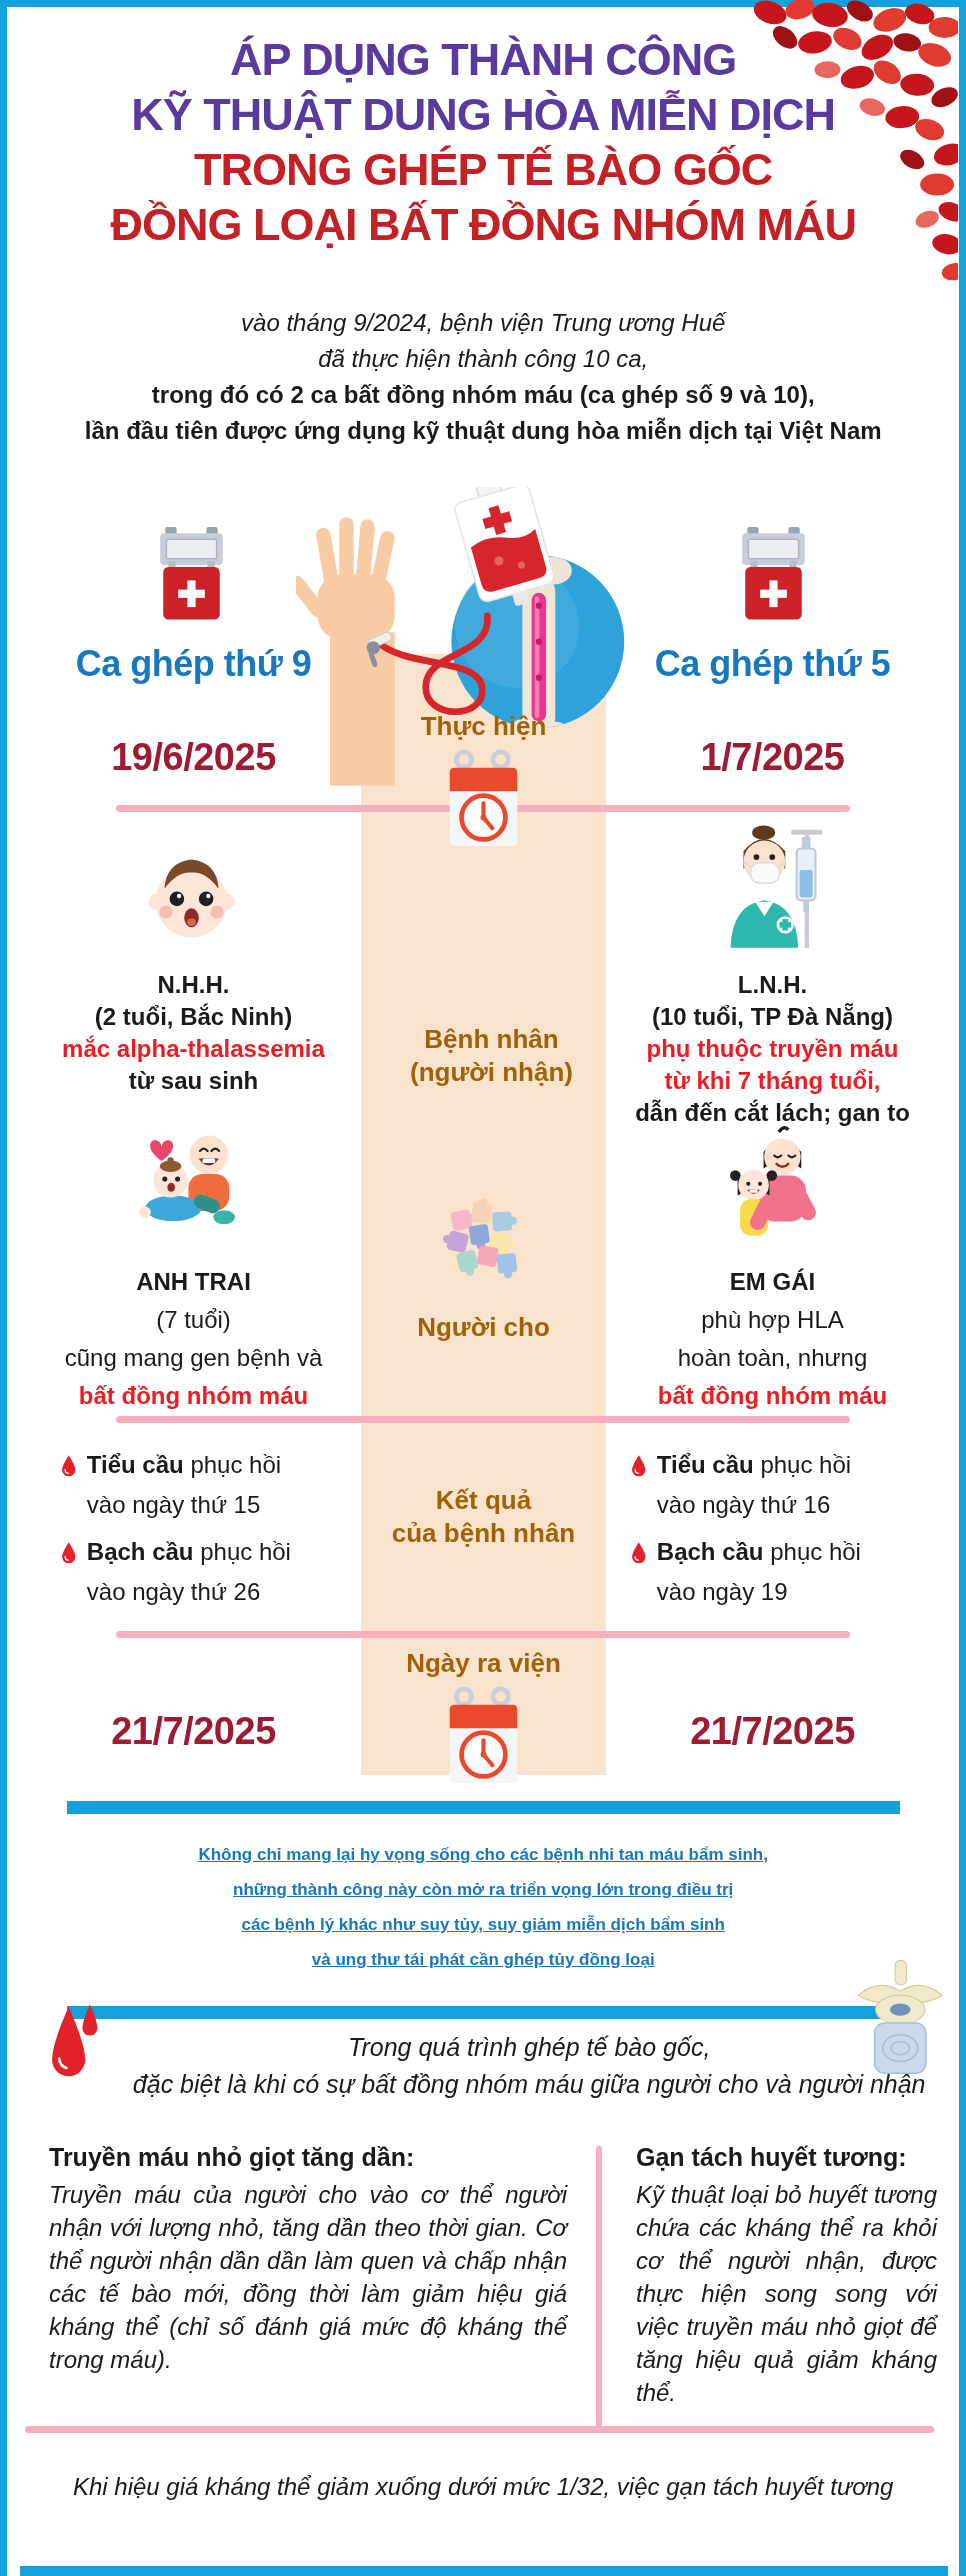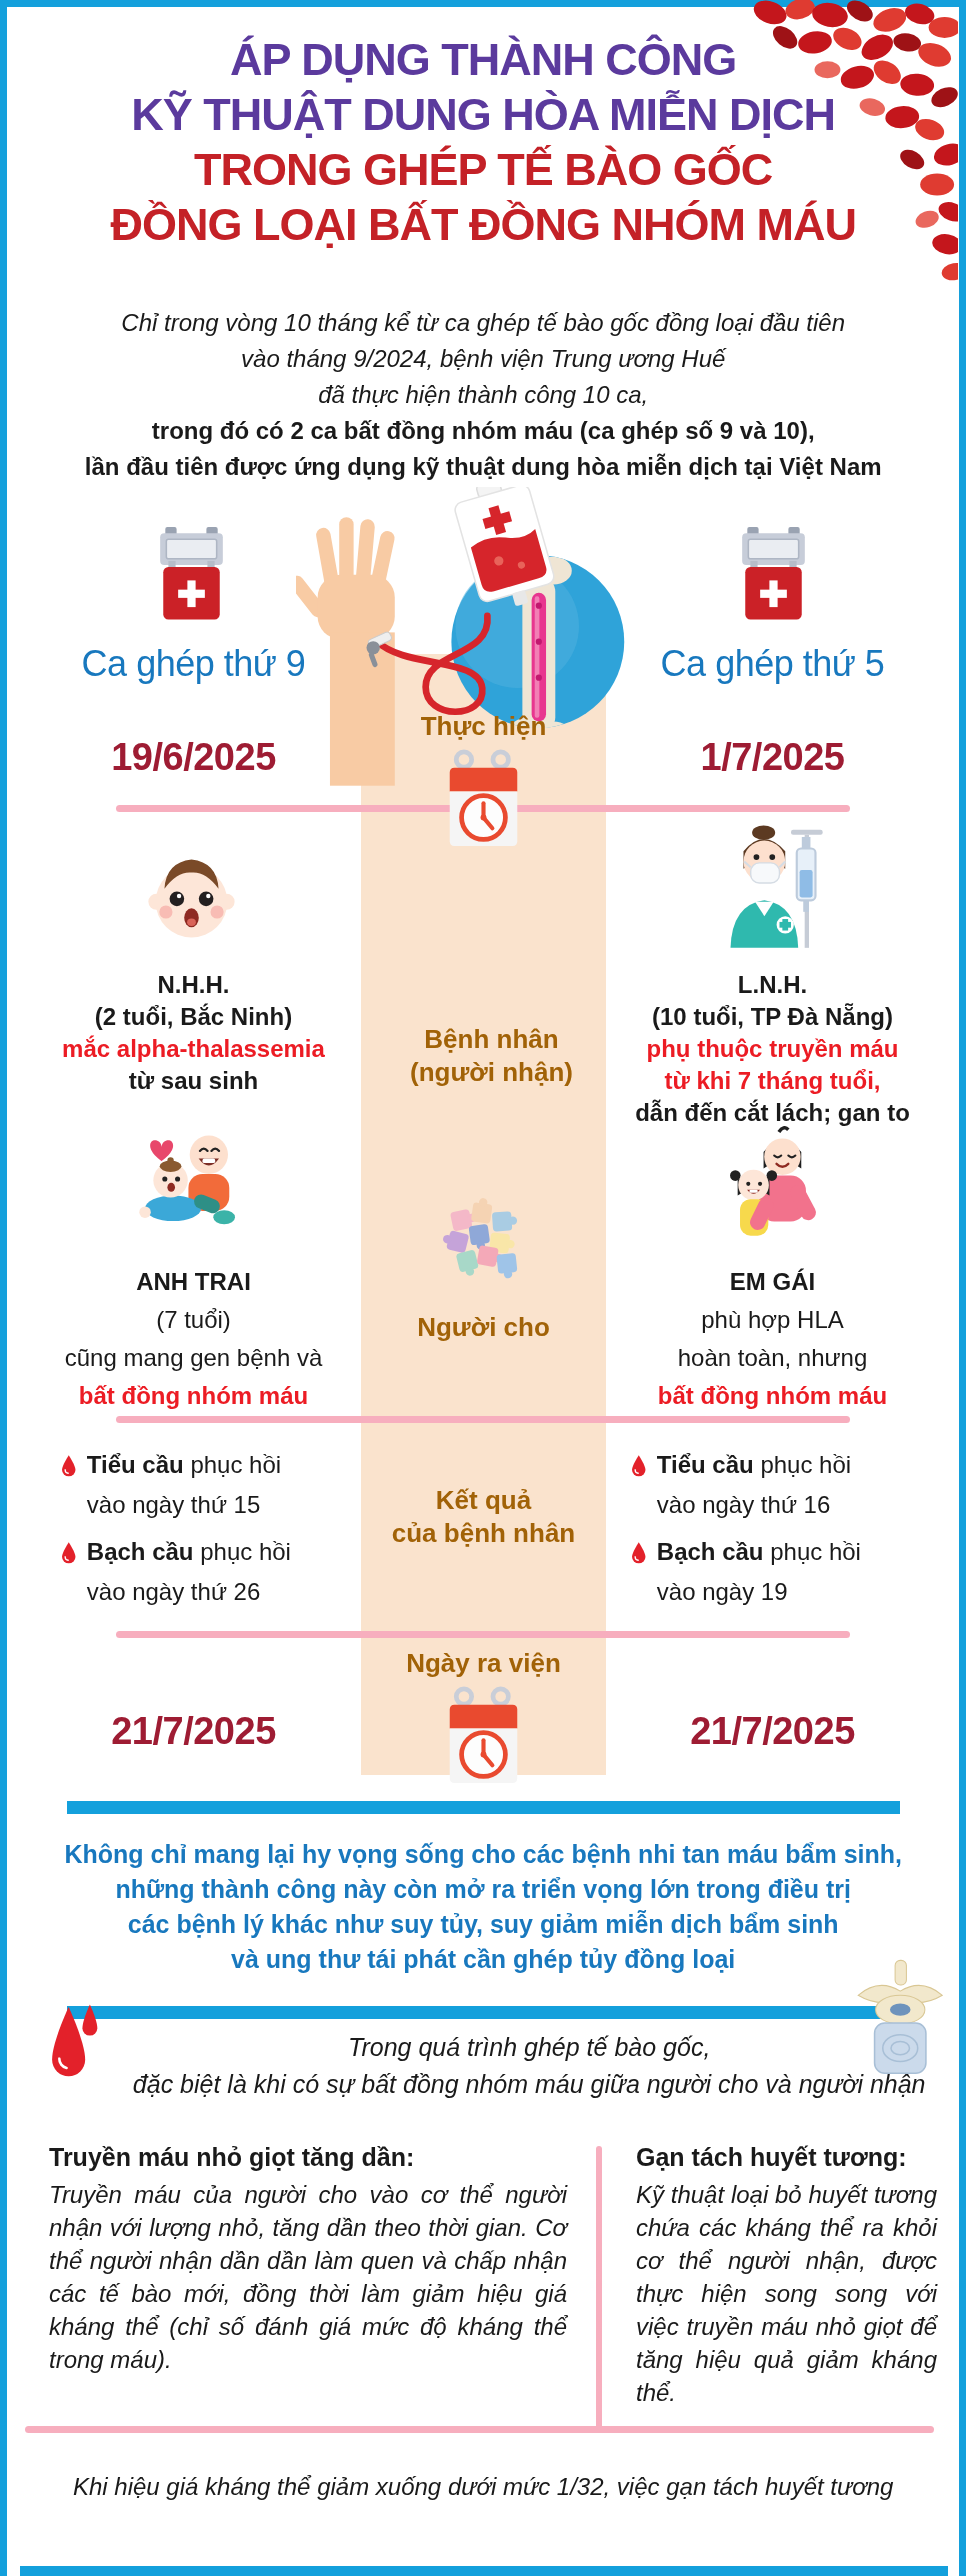--- a/index.html
+++ b/index.html
@@ -12,28 +12,28 @@
   .bar{position:absolute;background:#14A0DC;}
   .pinkbar{position:absolute;background:#F7AEBE;border-radius:4.1px;}
   .colL{left:25px;width:337px;}
   .colR{left:604px;width:337px;}
   .colM{left:361px;width:245px;}
   .title-line{font-weight:800;font-size:45px;line-height:55px;letter-spacing:-1px;}
   .purple{color:#5B3A9D;}
   .titlered{color:#C42127;}
   .intro-it{font-style:italic;font-size:24px;line-height:36px;font-weight:400;}
   .intro-b{font-weight:bold;font-size:24px;line-height:36px;}
-  .case-head{font-size:36px;font-weight:400;color:#1878BE;letter-spacing:-0.5px;}
+  .case-head{font-size:36px;font-weight:700;color:#1878BE;letter-spacing:-0.5px;}
   .date{font-size:38px;font-weight:800;color:#9E1C33;letter-spacing:-0.5px;text-align:center;}
   .rowlabel{font-size:26px;font-weight:bold;line-height:33px;color:#a16207;}
   .ptext{font-size:24px;font-weight:bold;line-height:32px;}
   .dtext{font-size:24px;line-height:38px;}
   .res{display:flex;gap:10.3px;align-items:flex-start;text-align:left;}
   .res .txt{font-size:24px;line-height:40px;}
-  .sig{font-size:25px;line-height:35px;font-weight:bold;color:#1878BE;}
+  .sig{font-size:17px;line-height:35px;font-weight:bold;color:#1878BE;text-decoration:underline;}
   .note-it{font-style:italic;font-size:25px;line-height:37px;font-weight:500;}
   .tech-h{font-size:25px;font-weight:bold;line-height:31px;}
   .tech-b{font-size:24px;line-height:33px;font-style:italic;text-align:justify;font-weight:500;}
 </style>
 </head>
 <body>
 
 <div class="poster">
 
   <div class="abs" style="left:361px;top:654px;width:245px;height:1121px;background:#FAE3CD;"></div>
@@ -80,21 +80,20 @@
   </svg>
 
   <div class="abs c" style="left:7.2px;top:32px;width:952px;">
     <div class="title-line purple">ÁP DỤNG THÀNH CÔNG</div>
     <div class="title-line purple">KỸ THUẬT DUNG HÒA MIỄN DỊCH</div>
     <div class="title-line titlered">TRONG GHÉP TẾ BÀO GỐC</div>
     <div class="title-line titlered">ĐỒNG LOẠI BẤT ĐỒNG NHÓM MÁU</div>
   </div>
 
   <div class="abs c" style="left:7.2px;top:305px;width:952px;">
-    <div class="intro-it">Chỉ trong vòng 10 tháng kể từ ca ghép tế bào gốc đồng loại đầu tiên</div>
     <div class="intro-it">vào tháng 9/2024, bệnh viện Trung ương Huế</div>
     <div class="intro-it">đã thực hiện thành công 10 ca,</div>
     <div class="intro-b">trong đó có 2 ca bất đồng nhóm máu (ca ghép số 9 và 10),</div>
     <div class="intro-b">lần đầu tiên được ứng dụng kỹ thuật dung hòa miễn dịch tại Việt Nam</div>
   </div>
 
   <svg class="abs" style="left:296px;top:487px;" width="355" height="299" viewBox="0 0 690 580">
     <defs>
         <clipPath id="bclip">
           <circle cx="470" cy="300" r="168"></circle>

